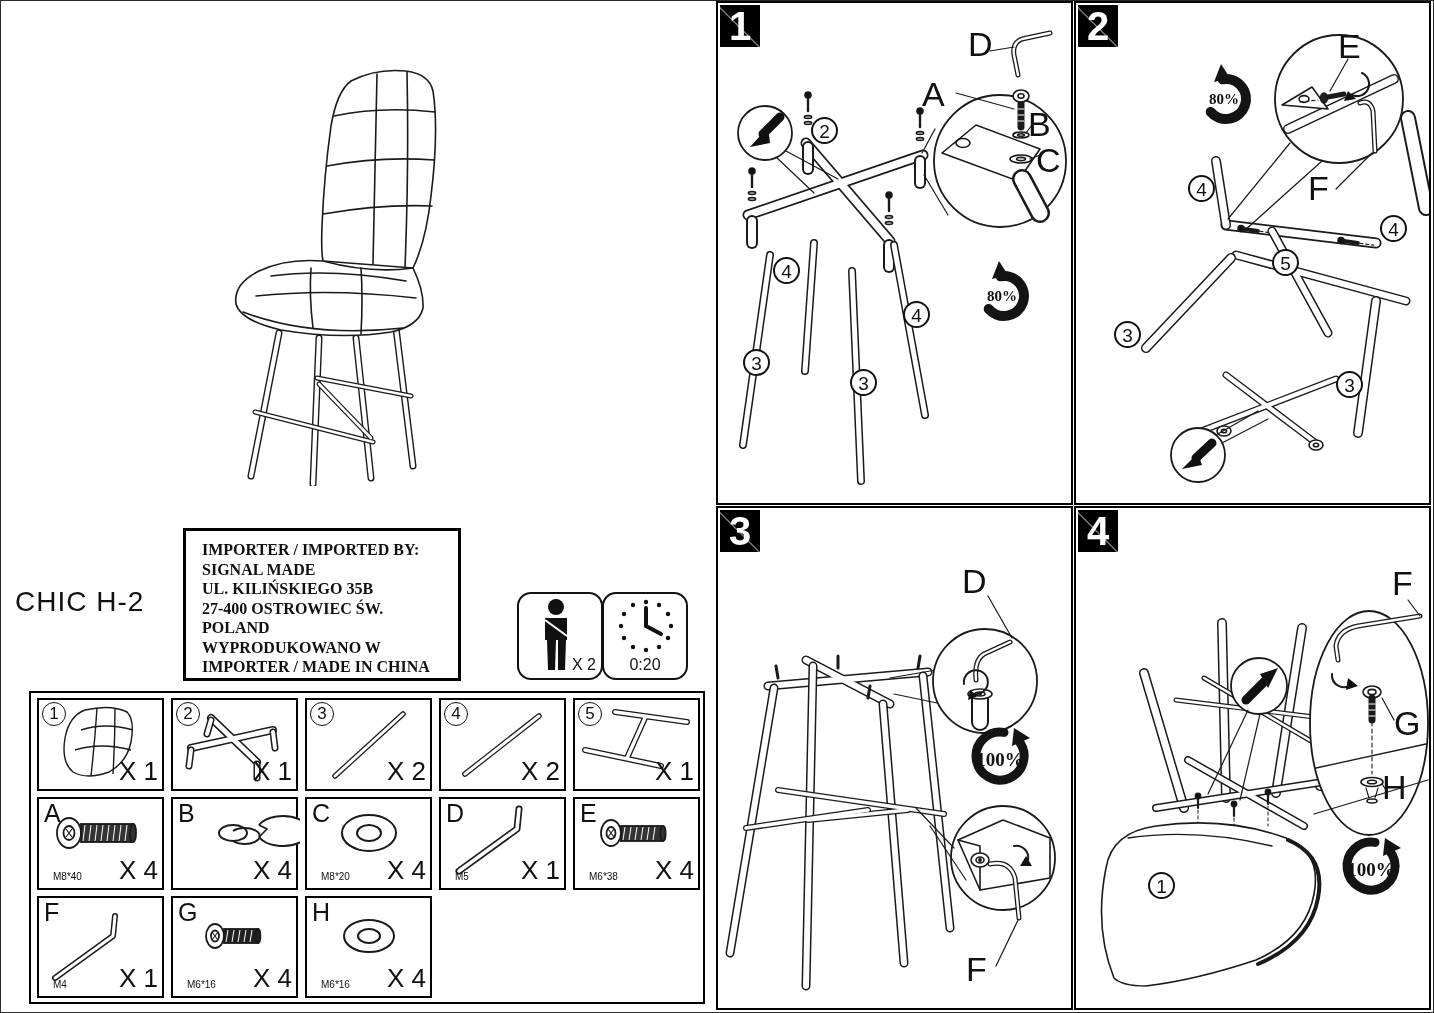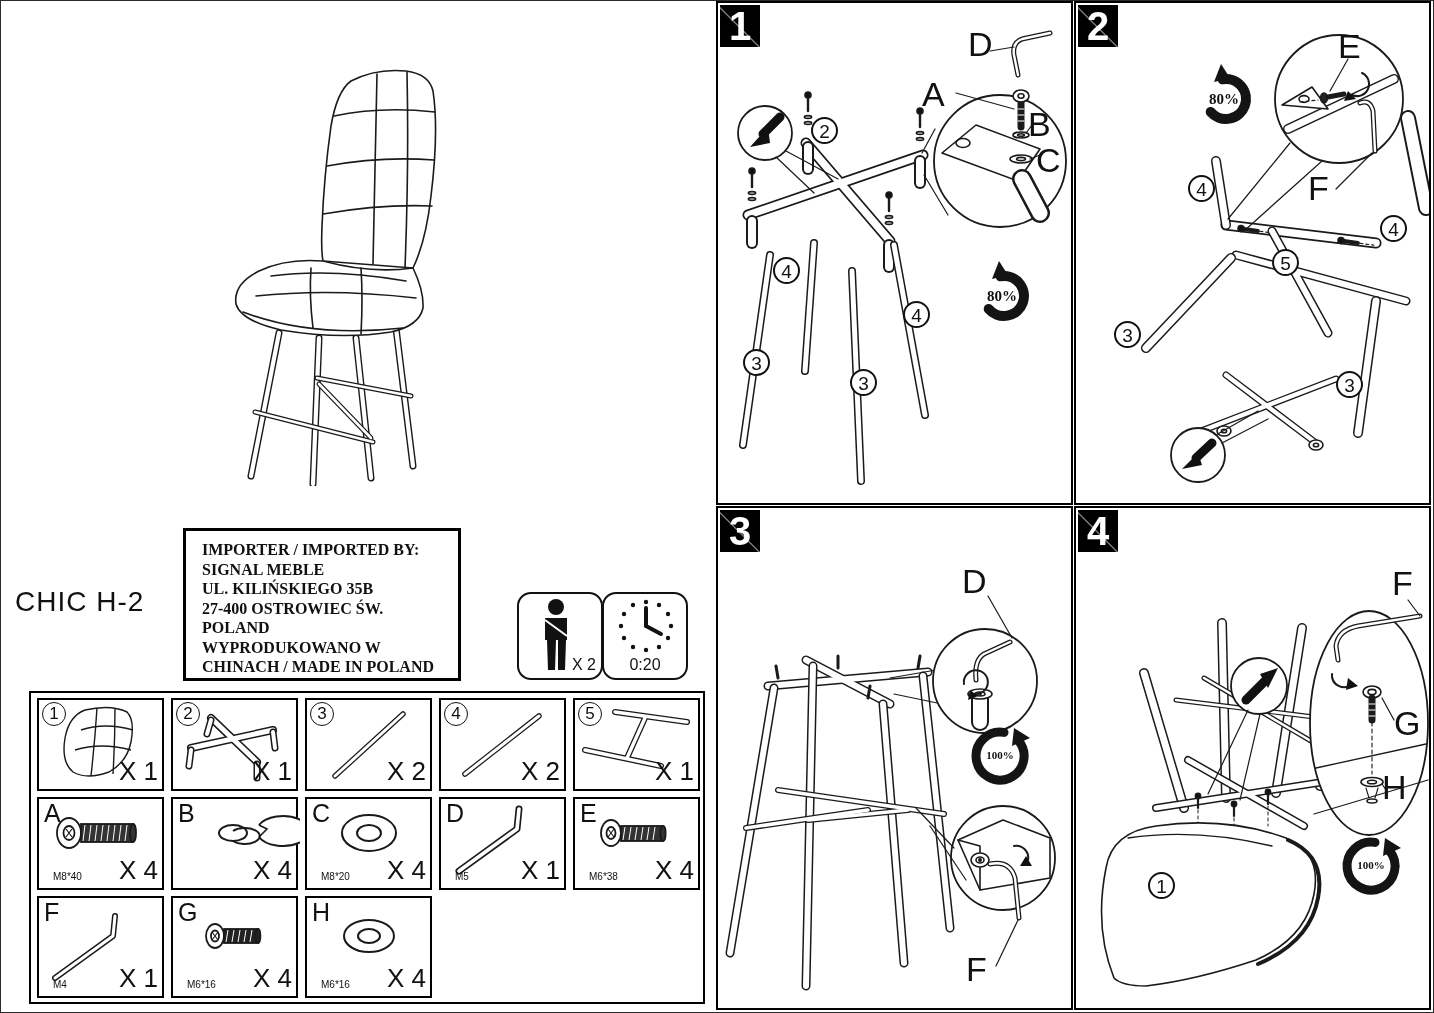--- a/index.html
+++ b/index.html
@@ -13,21 +13,21 @@
   
   .panel{position:absolute; width:357px; height:504px; border:2px solid #000;
          box-sizing:border-box; background:#fff;}
   .badge{position:absolute; left:2px; top:2px; width:40px; height:42px; background:#000;
          color:#fff; font-size:40px; line-height:42px; text-align:center; font-weight:bold;
          background-image:linear-gradient(45deg, rgba(0,0,0,0) 46%, #9a9a9a 48%, rgba(0,0,0,0) 50%);}
   .callout{position:absolute; font-size:34px; color:#111; line-height:1;}
   .circnum{position:absolute; width:27px; height:27px; border:2px solid #111; border-radius:50%;
            background:#fff; font-size:19px; line-height:26px; text-align:center; box-sizing:border-box;}
   .pct{position:absolute; font-weight:bold; font-size:15px; text-align:center; width:44px;font-family:Liberation Serif, serif;}
-  .pct.small{font-size:11px; width:48px;}
+  .pct.small{font-size:19px; width:48px;}
   
   .model-name{position:absolute; left:14px; top:585px; font-size:28px; letter-spacing:1px;}
   .importer-box{position:absolute; left:182px; top:527px; width:278px; height:153px;
       border:3px solid #000; box-sizing:border-box; padding:9px 8px 6px 16px;
       font-family:"Liberation Serif", serif; font-weight:bold; font-size:16px; line-height:19.5px;}
   .meta-icon{position:absolute; width:86px; height:88px; border:2px solid #111; border-radius:14px;
       box-sizing:border-box; background:#fff;}
   .meta-label{position:absolute; font-size:16px; color:#111;}
   
   .parts-table{position:absolute; left:28px; top:690px; width:676px; height:313px;
@@ -85,26 +85,26 @@
     <path d="M80,230 Q140,222 215,235"></path>
       <path d="M65,250 Q140,242 225,252"></path>
     <path d="M120,222 Q118,250 122,282"></path>
       <path d="M170,222 Q172,252 170,288"></path>
   </svg>
 
   <div class="model-name">CHIC H-2</div>
 
   <div class="importer-box">
     <div>IMPORTER / IMPORTED BY:</div>
-    <div>SIGNAL MEBLE</div>
+    <div>SIGNAL MADE</div>
     <div>UL. KILIŃSKIEGO 35B</div>
     <div>27-400 OSTROWIEC ŚW.</div>
     <div>POLAND</div>
     <div>WYPRODUKOWANO W</div>
-    <div>CHINACH / MADE IN POLAND</div>
+    <div>IMPORTER / MADE IN CHINA</div>
   </div>
 
   <div class="meta-icon" style="left:516px; top:591px;">
     <svg width="82" height="84" viewBox="0 0 82 84">
       <circle cx="37" cy="13" r="8" fill="#111"></circle>
       <path d="M26,24 L48,24 L48,46 L26,46 Z" fill="#111"></path>
       <path d="M26,26 L48,42" stroke="#fff" stroke-width="2"></path>
       <path d="M28,46 L37,46 L36,76 L29,76 Z" fill="#111"></path>
       <path d="M39,46 L47,46 L46,76 L39,76 Z" fill="#111"></path>
     </svg>

